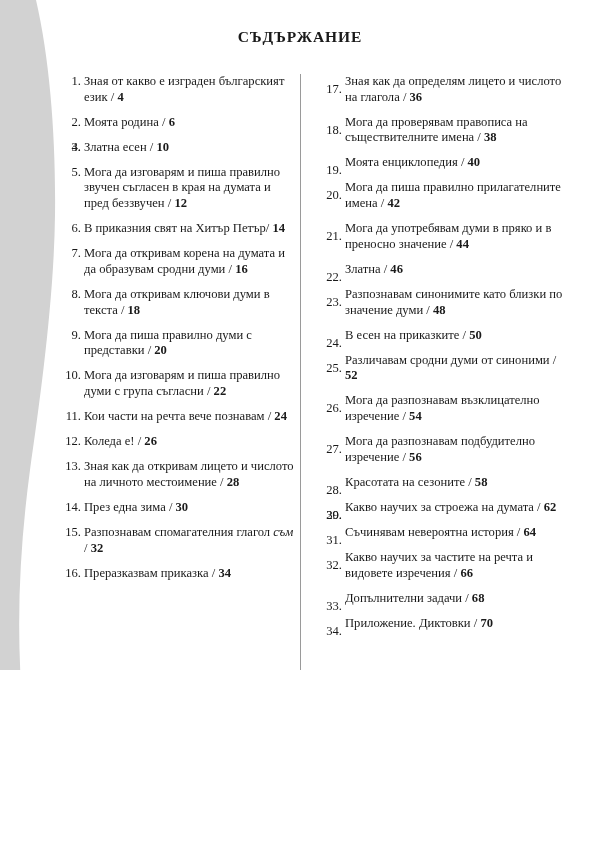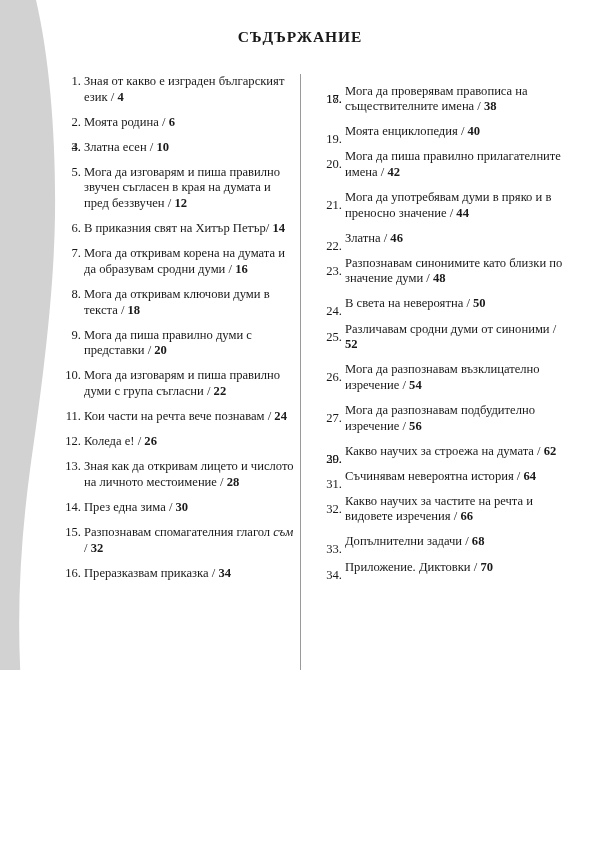--- a/index.html
+++ b/index.html
@@ -190,20 +190,21 @@
           <li class="toc-item">
             <span class="num">16.</span>
             <span class="txt"><span>Преразказвам приказка</span><span> / </span><b>34</b></span>
           </li>
         </ol>
     </div>
     <div class="column" id="col-right">
       <ol class="toc" id="list-right">
           <li class="toc-item">
             <span class="num">17.</span>
+            <span class="txt"><span>Зная как да определям лицето и числото на глагола</span><span> / </span><b>36</b></span>
           </li>
           <li class="toc-item">
             <span class="num">18.</span>
             <span class="txt"><span>Мога да проверявам правописа на съществителните имена</span><span> / </span><b>38</b></span>
           </li>
           <li class="toc-item">
             <span class="num">19.</span>
             <span class="txt"><span>Моята енциклопедия</span><span> / </span><b>40</b></span>
           </li>
           <li class="toc-item">
@@ -217,33 +218,37 @@
           <li class="toc-item">
             <span class="num">22.</span>
             <span class="txt"><span>Златна</span><span> / </span><b>46</b></span>
           </li>
           <li class="toc-item">
             <span class="num">23.</span>
             <span class="txt"><span>Разпознавам синонимите като близки по значение думи</span><span> / </span><b>48</b></span>
           </li>
           <li class="toc-item">
             <span class="num">24.</span>
-            <span class="txt"><span>В света на невероятна</span><span> / </span><b>50</b></span>
+            <span class="txt"><span>В есен на приказките</span><span> / </span><b>50</b></span>
           </li>
           <li class="toc-item">
             <span class="num">25.</span>
             <span class="txt"><span>Различавам сродни думи от синоними</span><span> / </span><b>52</b></span>
           </li>
           <li class="toc-item">
             <span class="num">26.</span>
             <span class="txt"><span>Мога да разпознавам възклицателно изречение</span><span> / </span><b>54</b></span>
           </li>
           <li class="toc-item">
             <span class="num">27.</span>
             <span class="txt"><span>Мога да разпознавам подбудително изречение</span><span> / </span><b>56</b></span>
+          </li>
+          <li class="toc-item">
+            <span class="num">28.</span>
+            <span class="txt"><span>Красотата на сезоните</span><span> / </span><b>58</b></span>
           </li>
           <li class="toc-item">
             <span class="num">29.</span>
           </li>
           <li class="toc-item">
             <span class="num">30.</span>
             <span class="txt"><span>Какво научих за строежа на думата</span><span> / </span><b>62</b></span>
           </li>
           <li class="toc-item">
             <span class="num">31.</span>

